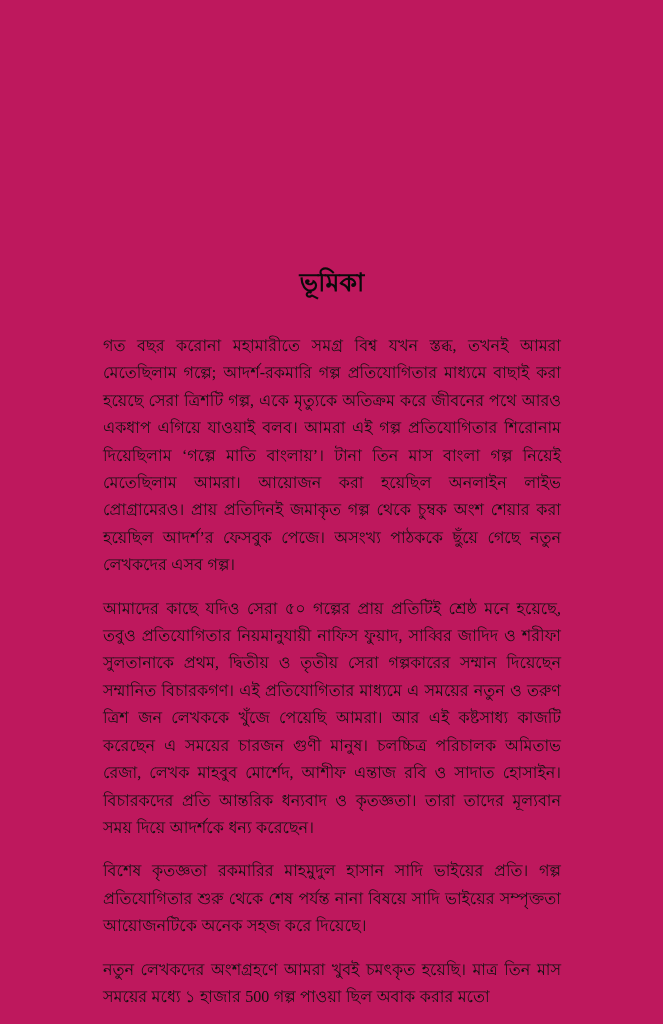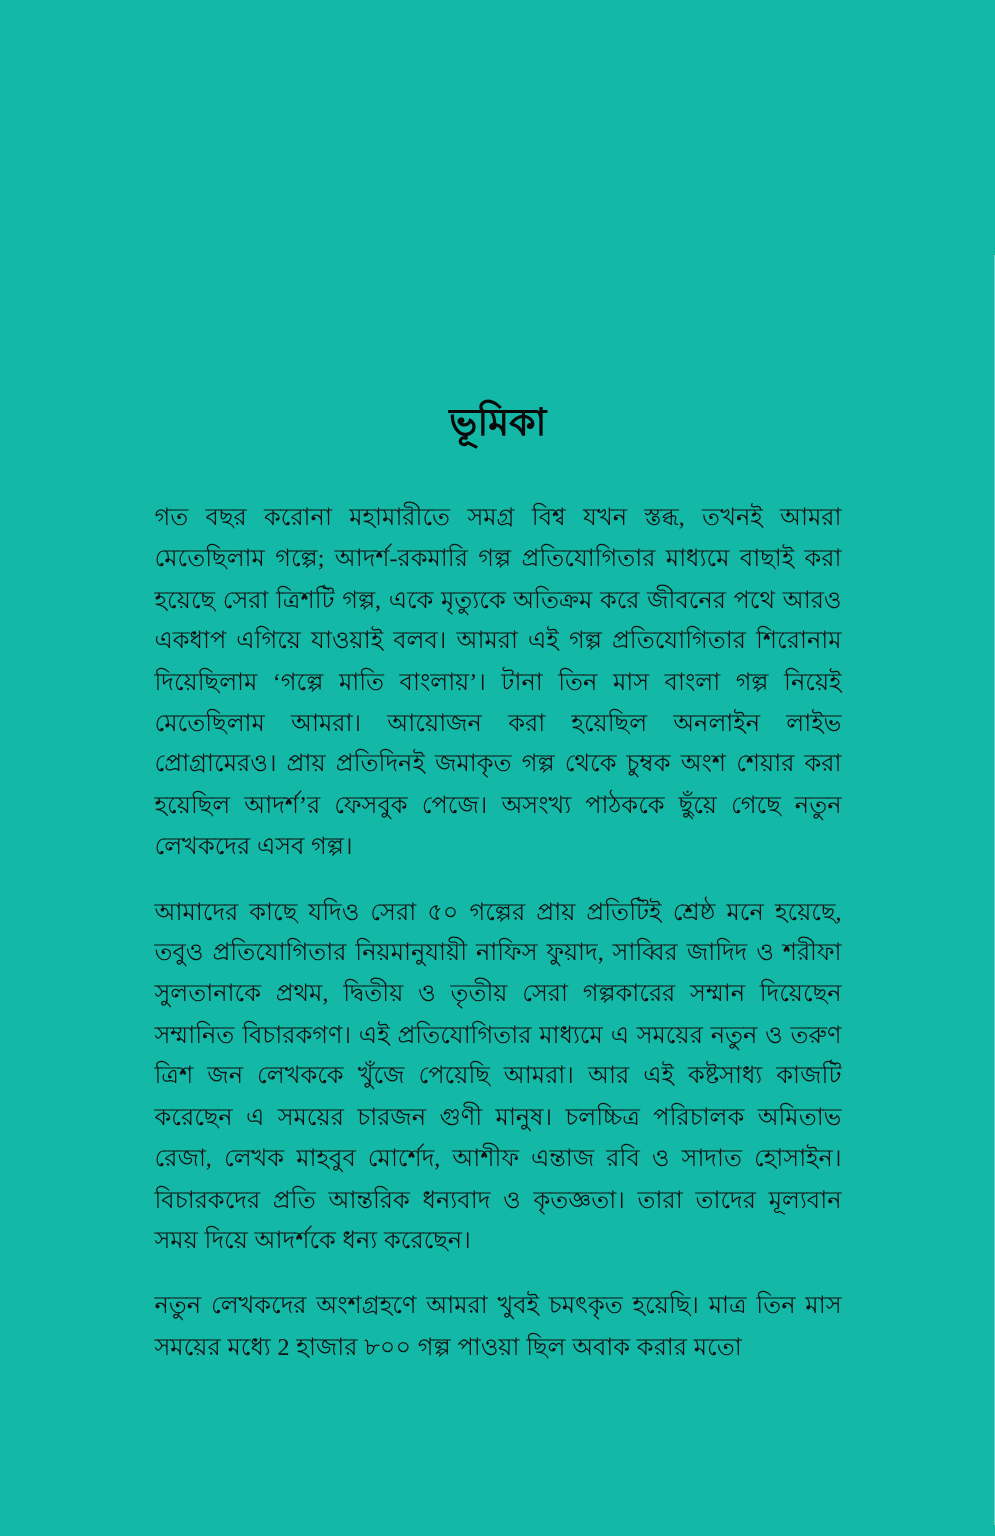--- a/index.html
+++ b/index.html
@@ -16,21 +16,21 @@
     overflow: hidden;
     position: relative;
   }
 
   .page {
     box-sizing: border-box;
     width: 663px;
     height: 1024px;
     padding: 0;
     position: relative;
-    background: #14b8a6;
+    background: #be185d;
   }
 
   .content-block {
     position: absolute;
     left: 103px;
     top: 268px;
     width: 458px;
   }
 
   .page-title {
@@ -75,18 +75,19 @@
 
 <div class="page">
 
   <div class="content-block">
 
     <h1 class="page-title">ভূমিকা</h1>
 
     <div class="body-text">
       <p>গত বছর করোনা মহামারীতে সমগ্র বিশ্ব যখন স্তব্ধ, তখনই আমরা মেতেছিলাম গল্পে; আদর্শ-রকমারি গল্প প্রতিযোগিতার মাধ্যমে বাছাই করা হয়েছে সেরা ত্রিশটি গল্প, একে মৃত্যুকে অতিক্রম করে জীবনের পথে আরও একধাপ এগিয়ে যাওয়াই বলব। আমরা এই গল্প প্রতিযোগিতার শিরোনাম দিয়েছিলাম ‘গল্পে মাতি বাংলায়’। টানা তিন মাস বাংলা গল্প নিয়েই মেতেছিলাম আমরা। আয়োজন করা হয়েছিল অনলাইন লাইভ প্রোগ্রামেরও। প্রায় প্রতিদিনই জমাকৃত গল্প থেকে চুম্বক অংশ শেয়ার করা হয়েছিল আদর্শ’র ফেসবুক পেজে। অসংখ্য পাঠককে ছুঁয়ে গেছে নতুন লেখকদের এসব গল্প।</p>
       <p>আমাদের কাছে যদিও সেরা ৫০ গল্পের প্রায় প্রতিটিই শ্রেষ্ঠ মনে হয়েছে, তবুও প্রতিযোগিতার নিয়মানুযায়ী নাফিস ফুয়াদ, সাব্বির জাদিদ ও শরীফা সুলতানাকে প্রথম, দ্বিতীয় ও তৃতীয় সেরা গল্পকারের সম্মান দিয়েছেন সম্মানিত বিচারকগণ। এই প্রতিযোগিতার মাধ্যমে এ সময়ের নতুন ও তরুণ ত্রিশ জন লেখককে খুঁজে পেয়েছি আমরা। আর এই কষ্টসাধ্য কাজটি করেছেন এ সময়ের চারজন গুণী মানুষ। চলচ্চিত্র পরিচালক অমিতাভ রেজা, লেখক মাহবুব মোর্শেদ, আশীফ এন্তাজ রবি ও সাদাত হোসাইন। বিচারকদের প্রতি আন্তরিক ধন্যবাদ ও কৃতজ্ঞতা। তারা তাদের মূল্যবান সময় দিয়ে আদর্শকে ধন্য করেছেন।</p>
-      <p>নতুন লেখকদের অংশগ্রহণে আমরা খুবই চমৎকৃত হয়েছি। মাত্র তিন মাস সময়ের মধ্যে 2 হাজার ৮০০ গল্প পাওয়া ছিল অবাক করার মতো</p>
+      <p>বিশেষ কৃতজ্ঞতা রকমারির মাহমুদুল হাসান সাদি ভাইয়ের প্রতি। গল্প প্রতিযোগিতার শুরু থেকে শেষ পর্যন্ত নানা বিষয়ে সাদি ভাইয়ের সম্পৃক্ততা আয়োজনটিকে অনেক সহজ করে দিয়েছে।</p>
+      <p>নতুন লেখকদের অংশগ্রহণে আমরা খুবই চমৎকৃত হয়েছি। মাত্র তিন মাস সময়ের মধ্যে ১ হাজার 500 গল্প পাওয়া ছিল অবাক করার মতো</p>
     </div>
 
   </div>
 
 </div>
 
 </body></html>

